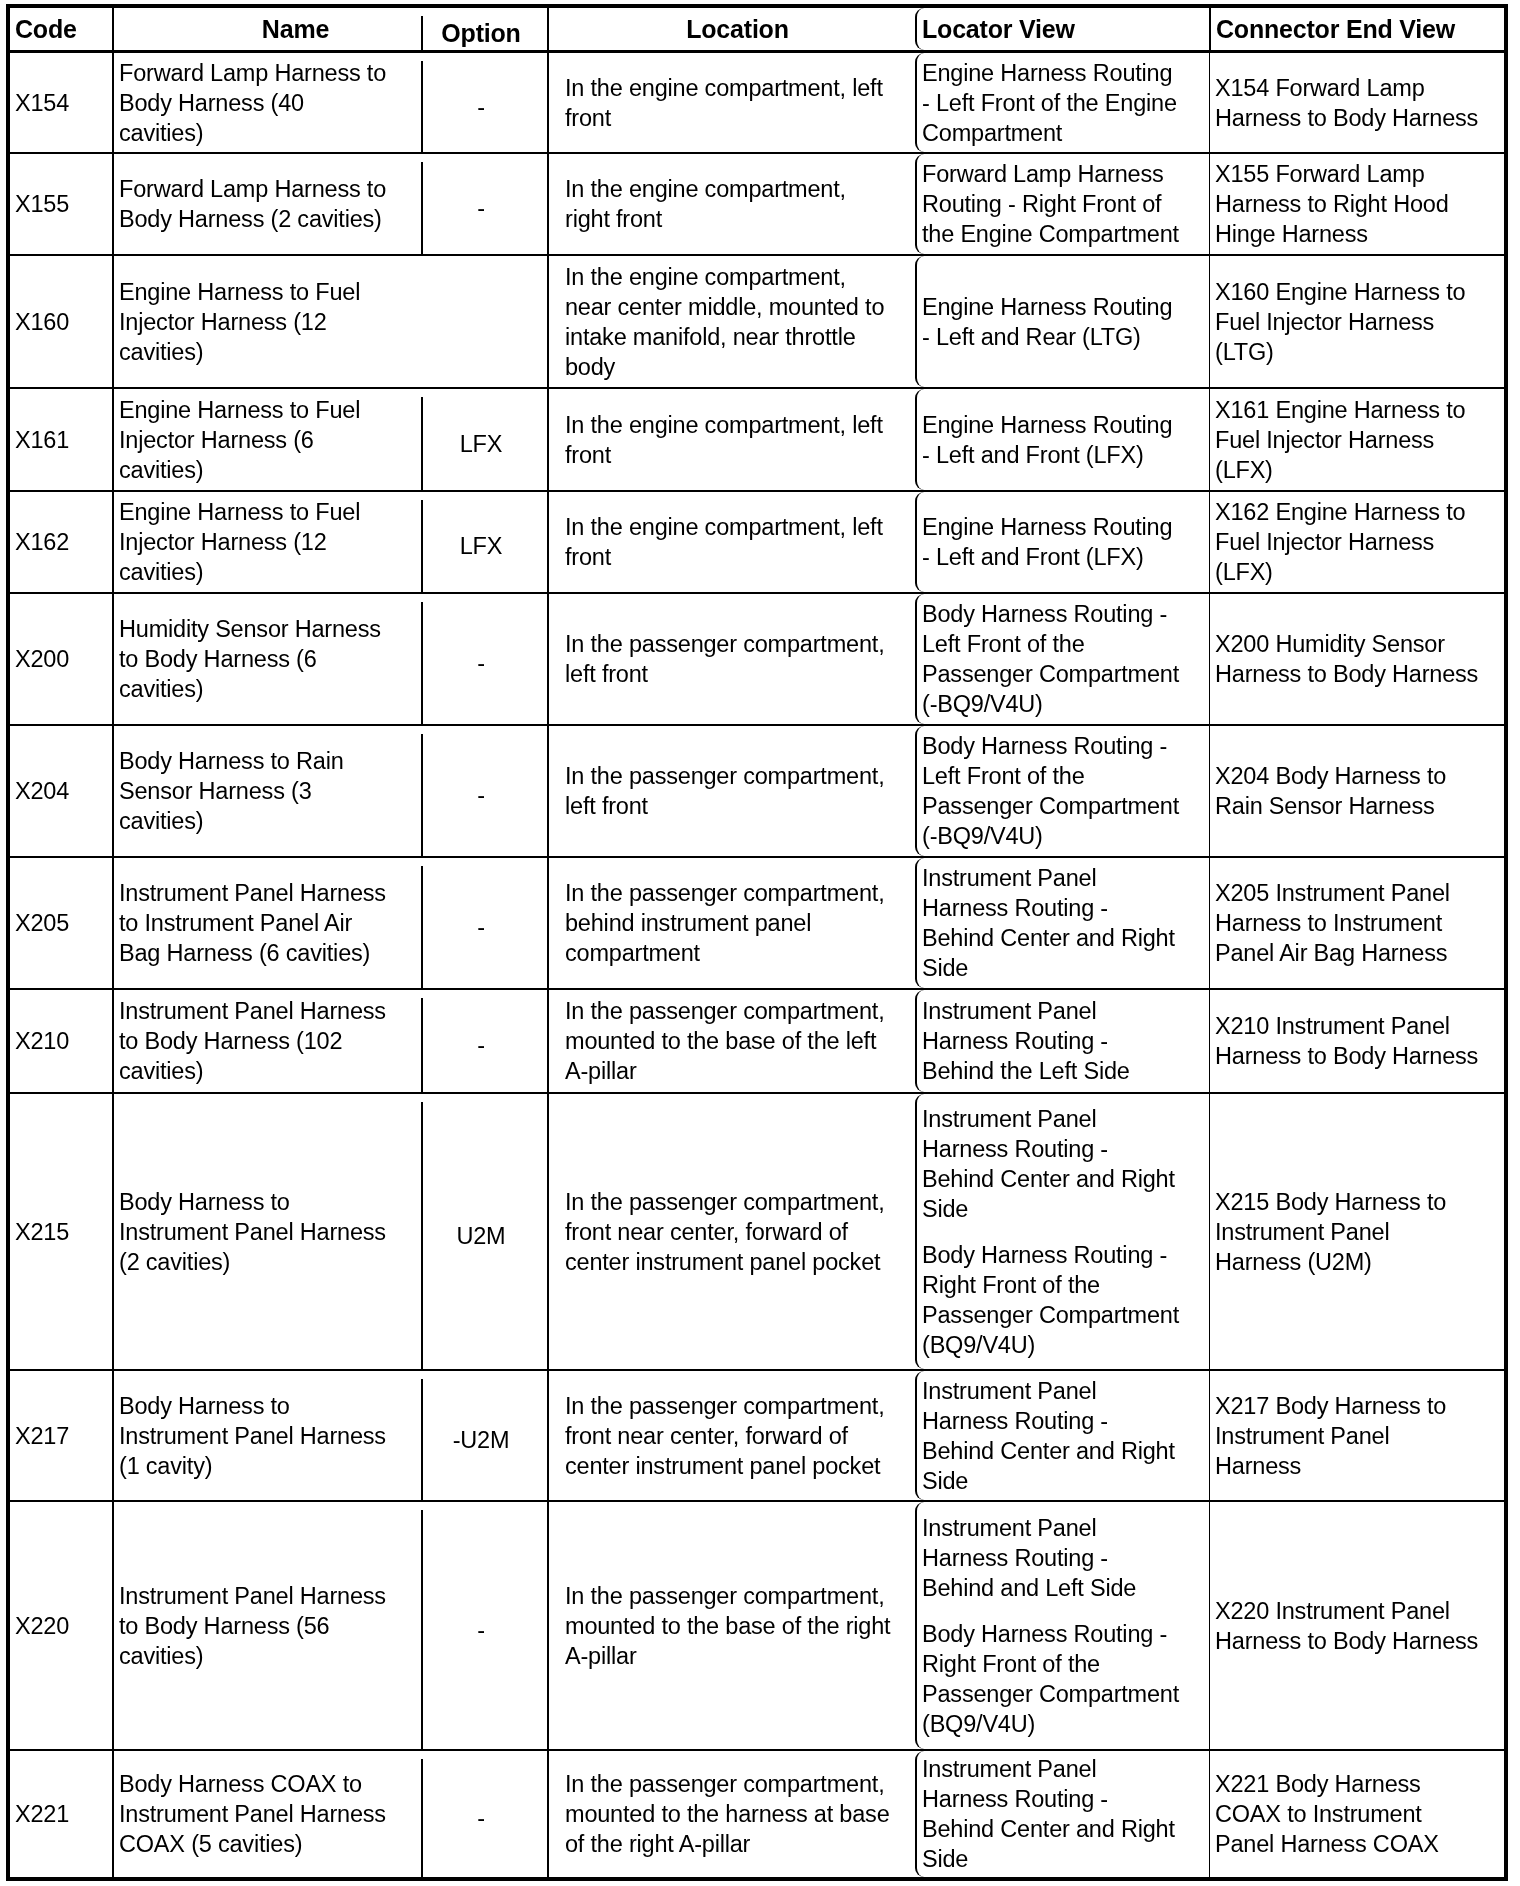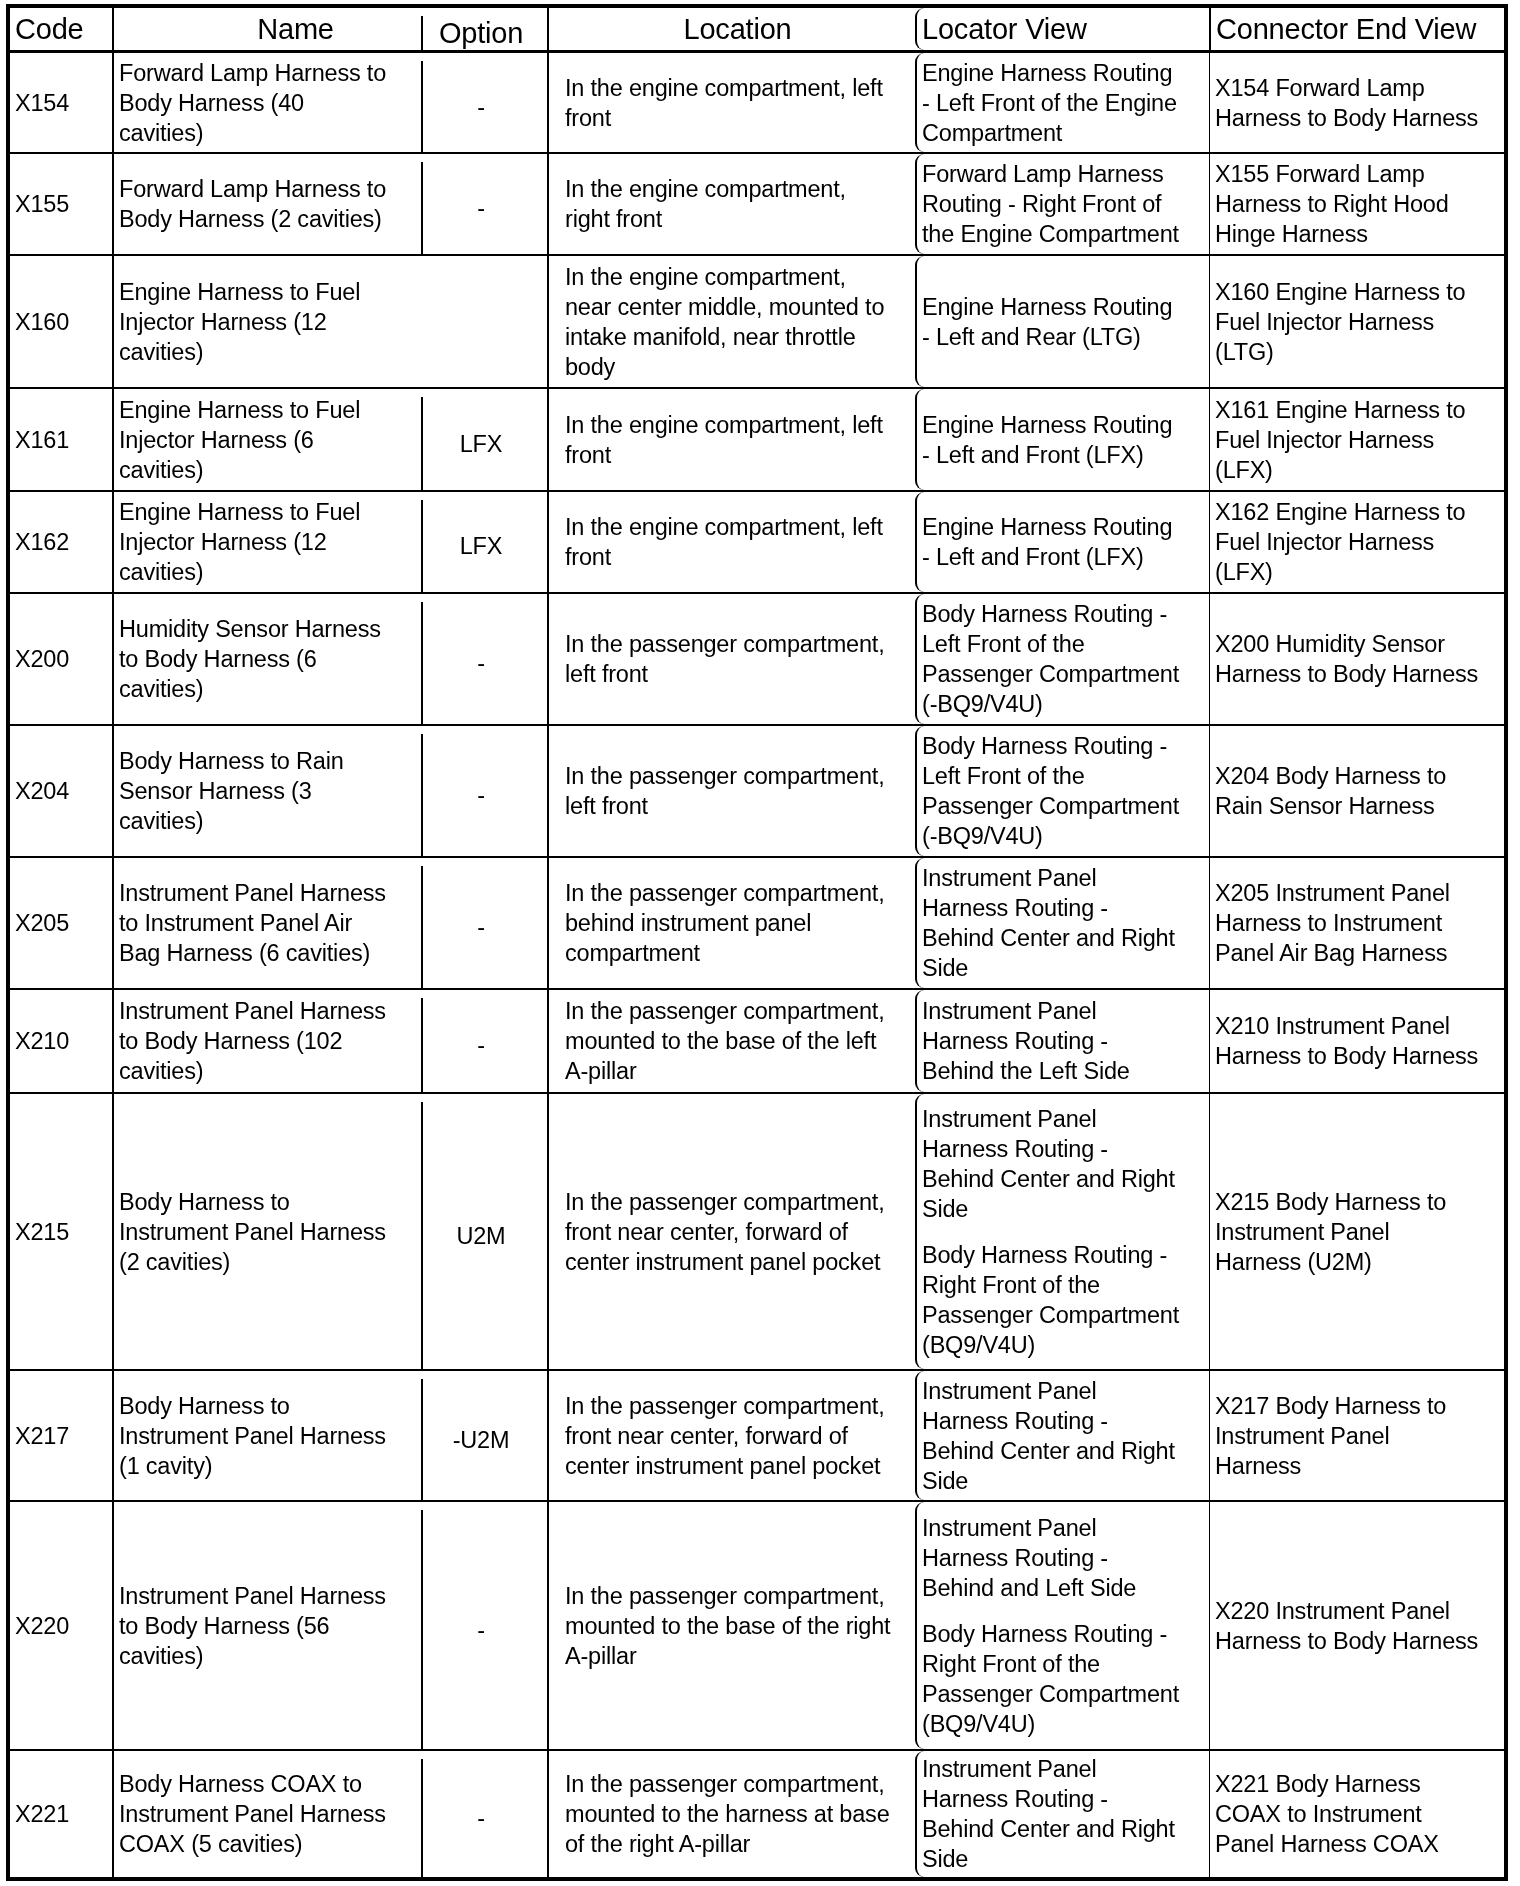--- a/index.html
+++ b/index.html
@@ -11,21 +11,21 @@
   .row.sep { border-top: 2px solid #000; }
   .row.head-sep { border-top: 3px solid #000; }
   .cell { position: absolute; top: 0; bottom: 0; display: flex; align-items: center;
           box-sizing: border-box; padding: 0 5px; font-size: 23.5px; line-height: 30px;
           letter-spacing: -0.2px; white-space: nowrap; }
   .cell.vl { border-left: 2px solid #000; }
   .cell.vl1 { border-left: 1px solid #000; }
   .cell.center { justify-content: center; text-align: center; }
   .cell .lines { display: flex; flex-direction: column; }
   .cell .gap { height: 16px; }
-  .hcell { font-weight: normal; font-size: 29px; }
+  .hcell { font-weight: bold; font-size: 25px; }
   .c-code { left: 0; width: 102px; }
   .c-name { left: 102px; width: 365px; }
   .c-opt  { left: 411px; width: 118px; margin-top: 8px; }
   .c-loc  { left: 537px; width: 368px; padding-left: 16px; }
   .c-lv   { left: 905px; width: 294px; border-radius: 9px; }
   .c-cev  { left: 1199px; width: 285px; }
 </style>
 </head>
 <body>
 

